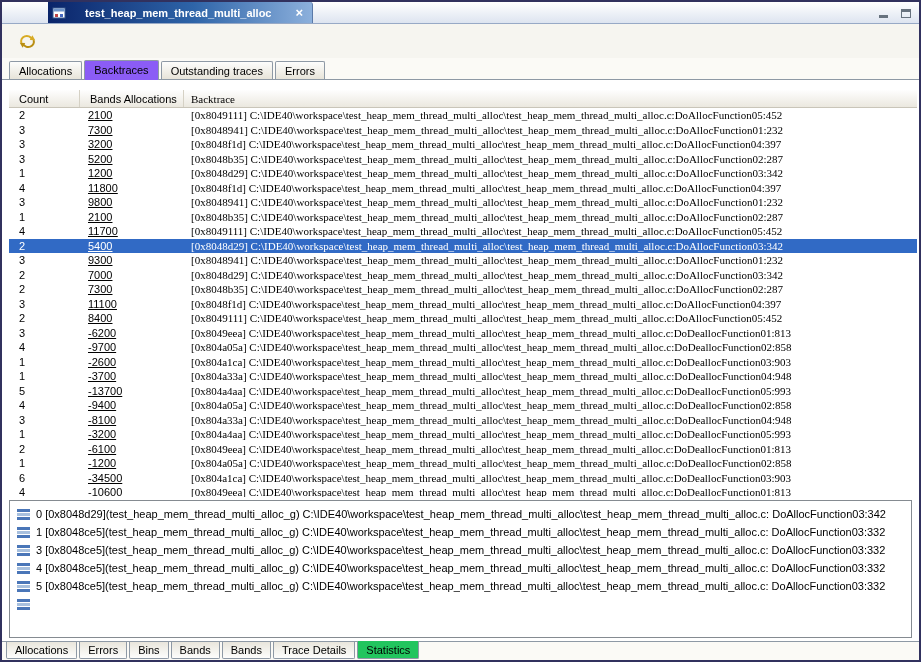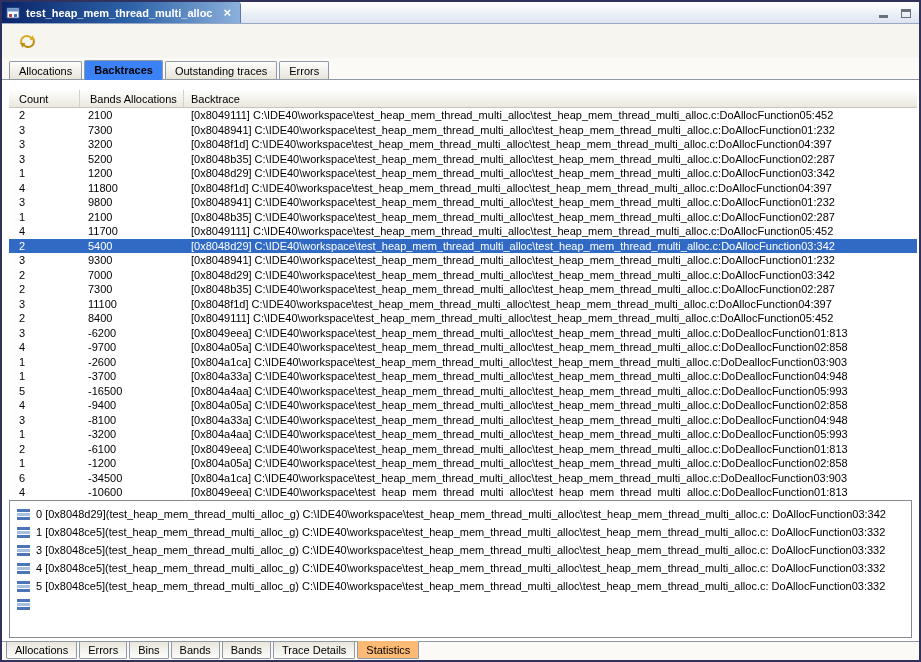--- a/index.html
+++ b/index.html
@@ -12,24 +12,25 @@
     width:921px; height:662px; border:2px solid #31315e;
     display:flex; flex-direction:column; overflow:hidden; background:#fff;
   }
   
   .titlebar {
     height:22px; flex:0 0 22px; display:flex; align-items:stretch;
     background:linear-gradient(180deg,#ffffff 0%,#dde4f0 100%);
     border-bottom:1px solid #97a9c6;
   }
   .view-tab {
-    display:flex; align-items:center; gap:6px; padding:0 9px 0 4px;
+    display:flex; align-items:center; gap:19px; padding:0 9px 0 4px;
     background:linear-gradient(90deg,#0a246a 0%,#2e64a8 55%,#8cb0dc 100%);
     color:#fff; font-weight:bold; border-top-right-radius:3px;
     border-right:1px solid #5a79a8;
+    margin-left:46px;
   }
   .tab-title { white-space:nowrap; }
   .tab-close { font-weight:bold; font-size:13px; line-height:13px; margin-left:5px; cursor:pointer; }
   .chrome { margin-left:auto; display:flex; align-items:center; gap:7px; padding-right:6px; }
   .chrome-btn { width:15px; height:14px; display:flex; align-items:flex-end; justify-content:center; cursor:pointer; }
   .min-glyph { width:9px; height:3px; background:#67727e; margin-bottom:2px; }
   .max-glyph { width:10px; height:9px; border:1px solid #67727e; border-top-width:3px; margin-bottom:2px; }
   
   .toolbar {
     height:34px; flex:0 0 34px; display:flex; align-items:center;
@@ -39,36 +40,36 @@
   
   .subtab-bar {
     height:22px; flex:0 0 22px; display:flex; align-items:flex-end;
     padding-left:7px; border-bottom:1px solid #8e99a5; background:#fbfaf6;
   }
   .subtab {
     border:1px solid #8e99a5; border-bottom:none; border-radius:2px 2px 0 0;
     padding:3px 9px 2px; margin-right:2px; white-space:nowrap;
     background:linear-gradient(180deg,#fdfdfc 0%,#e7e4d9 100%); position:relative;
   }
-  .subtab.active { background:#3b82f6; padding-bottom:4px; margin-bottom:-1px; z-index:2;font-weight:bold; }
+  .subtab.active { background:#8b5cf6; padding-bottom:4px; margin-bottom:-1px; z-index:2; }
   
   .thead {
     height:18px; flex:0 0 18px; display:flex; margin:10px 2px 0 7px;
     background:linear-gradient(180deg,#fefefe 0%,#ebe8df 100%);
     border-bottom:1px solid #c9c5b9;
   }
   .th { padding:3px 0 0 10px; border-right:1px solid #d5d1c5; white-space:nowrap; overflow:hidden; }
   .c-count { width:71px; flex:0 0 71px; }
   .c-total { width:104px; flex:0 0 104px; }
-  .c-bt { flex:1 1 auto; border-right:none; padding-left:7px; }
+  .c-bt { flex:1 1 auto; border-right:none; padding-left:7px;font-family:Liberation Serif, serif; }
   .tbody { flex:1 1 auto; overflow:hidden; margin:0 2px 0 7px; background:#fff; }
   .trow { display:flex; height:14.5px; line-height:14.5px; white-space:nowrap; }
   .trow .cell { overflow:hidden; }
   .trow .c-count { padding-left:10px; }
-  .trow .c-total { padding-left:8px; }
+  .trow .c-total { padding-left:8px;text-decoration:underline; }
   .trow .c-bt { padding-left:7px; }
   .trow.selected { background:#316ac5; color:#fff; }
   
   .details {
     height:138px; flex:0 0 138px; margin:3px 7px 3px 7px;
     border:1px solid #858b91; background:#fff; padding:4px 2px 2px 3px; overflow:hidden;
   }
   .frame { display:flex; align-items:center; gap:6px; height:18px; padding-left:4px; white-space:nowrap; }
   .stack-icon {
     display:inline-block; width:13px; height:11px; flex:0 0 13px;
@@ -81,21 +82,21 @@
   
   .bottom-tabs {
     height:19px; flex:0 0 19px; display:flex; align-items:flex-start;
     padding-left:4px; border-top:1px solid #8e99a5; background:#fbfaf6;
   }
   .btab {
     border:1px solid #8e99a5; border-top:none; border-radius:0 0 2px 2px;
     padding:2px 8px 2px; margin-right:2px; white-space:nowrap;
     background:linear-gradient(180deg,#e9e6dc 0%,#fdfdfc 100%);
   }
-  .btab.active { background:#fdba74; margin-top:-1px; padding-top:3px; z-index:2; }
+  .btab.active { background:#22c55e; margin-top:-1px; padding-top:3px; z-index:2; }
 </style>
 </head>
 <body>
 
 <div class="window">
 
   <div class="titlebar">
     <div class="view-tab">
       <span style="display:flex;">
         <svg width="14" height="14" viewBox="0 0 14 14">
@@ -233,21 +234,21 @@
         <div class="cell c-total">-2600</div>
         <div class="cell c-bt">[0x804a1ca] C:\IDE40\workspace\test_heap_mem_thread_multi_alloc\test_heap_mem_thread_multi_alloc.c:DoDeallocFunction03:903</div>
       </div>
       <div class="trow">
         <div class="cell c-count">1</div>
         <div class="cell c-total">-3700</div>
         <div class="cell c-bt">[0x804a33a] C:\IDE40\workspace\test_heap_mem_thread_multi_alloc\test_heap_mem_thread_multi_alloc.c:DoDeallocFunction04:948</div>
       </div>
       <div class="trow">
         <div class="cell c-count">5</div>
-        <div class="cell c-total">-16500</div>
+        <div class="cell c-total">-13700</div>
         <div class="cell c-bt">[0x804a4aa] C:\IDE40\workspace\test_heap_mem_thread_multi_alloc\test_heap_mem_thread_multi_alloc.c:DoDeallocFunction05:993</div>
       </div>
       <div class="trow">
         <div class="cell c-count">4</div>
         <div class="cell c-total">-9400</div>
         <div class="cell c-bt">[0x804a05a] C:\IDE40\workspace\test_heap_mem_thread_multi_alloc\test_heap_mem_thread_multi_alloc.c:DoDeallocFunction02:858</div>
       </div>
       <div class="trow">
         <div class="cell c-count">3</div>
         <div class="cell c-total">-8100</div>

